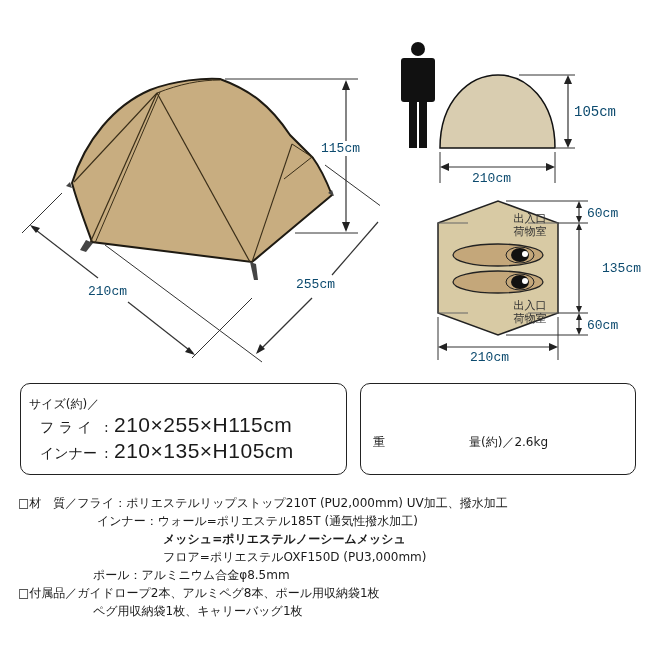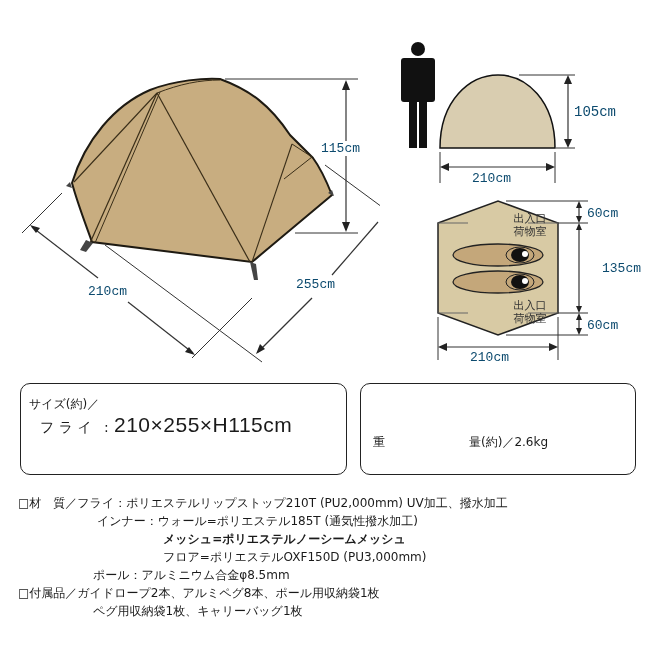--- a/index.html
+++ b/index.html
@@ -145,20 +145,23 @@
   <div class="abs dim" style="left:182px;top:71px;">135cm</div>
   <div class="abs dim" style="left:167px;top:128px;">60cm</div>
   <div class="abs dim" style="left:50px;top:160px;">210cm</div>
 </div>
 
 <div class="box" style="left:20px;top:383px;width:327px;height:92px;">
   <div class="size-title">サイズ(約)／</div>
   <div class="size-row" style="top:29px;">
     <span class="size-label" style="width:64px;">フ ラ イ</span><span class="size-label" style="width:10px;">:</span><span class="size-val">210×255×H115cm</span>
   </div>
+  <div class="size-row" style="top:55px;">
+    <span class="size-label" style="width:64px;">インナー</span><span class="size-label" style="width:10px;">:</span><span class="size-val">210×135×H105cm</span>
+  </div>
 </div>
 
 <div class="box" style="left:360px;top:383px;width:276px;height:92px;">
   <div class="pack-row" style="top:50px;">
     <span>重　　　　　　　量(約)</span><span>／2.6kg</span>
   </div>
 </div>
 
 <div>
   <div class="mat" style="left:18px;top:495px;">□材　質／フライ：ポリエステルリップストップ210T (PU2,000mm) UV加工、撥水加工</div>

